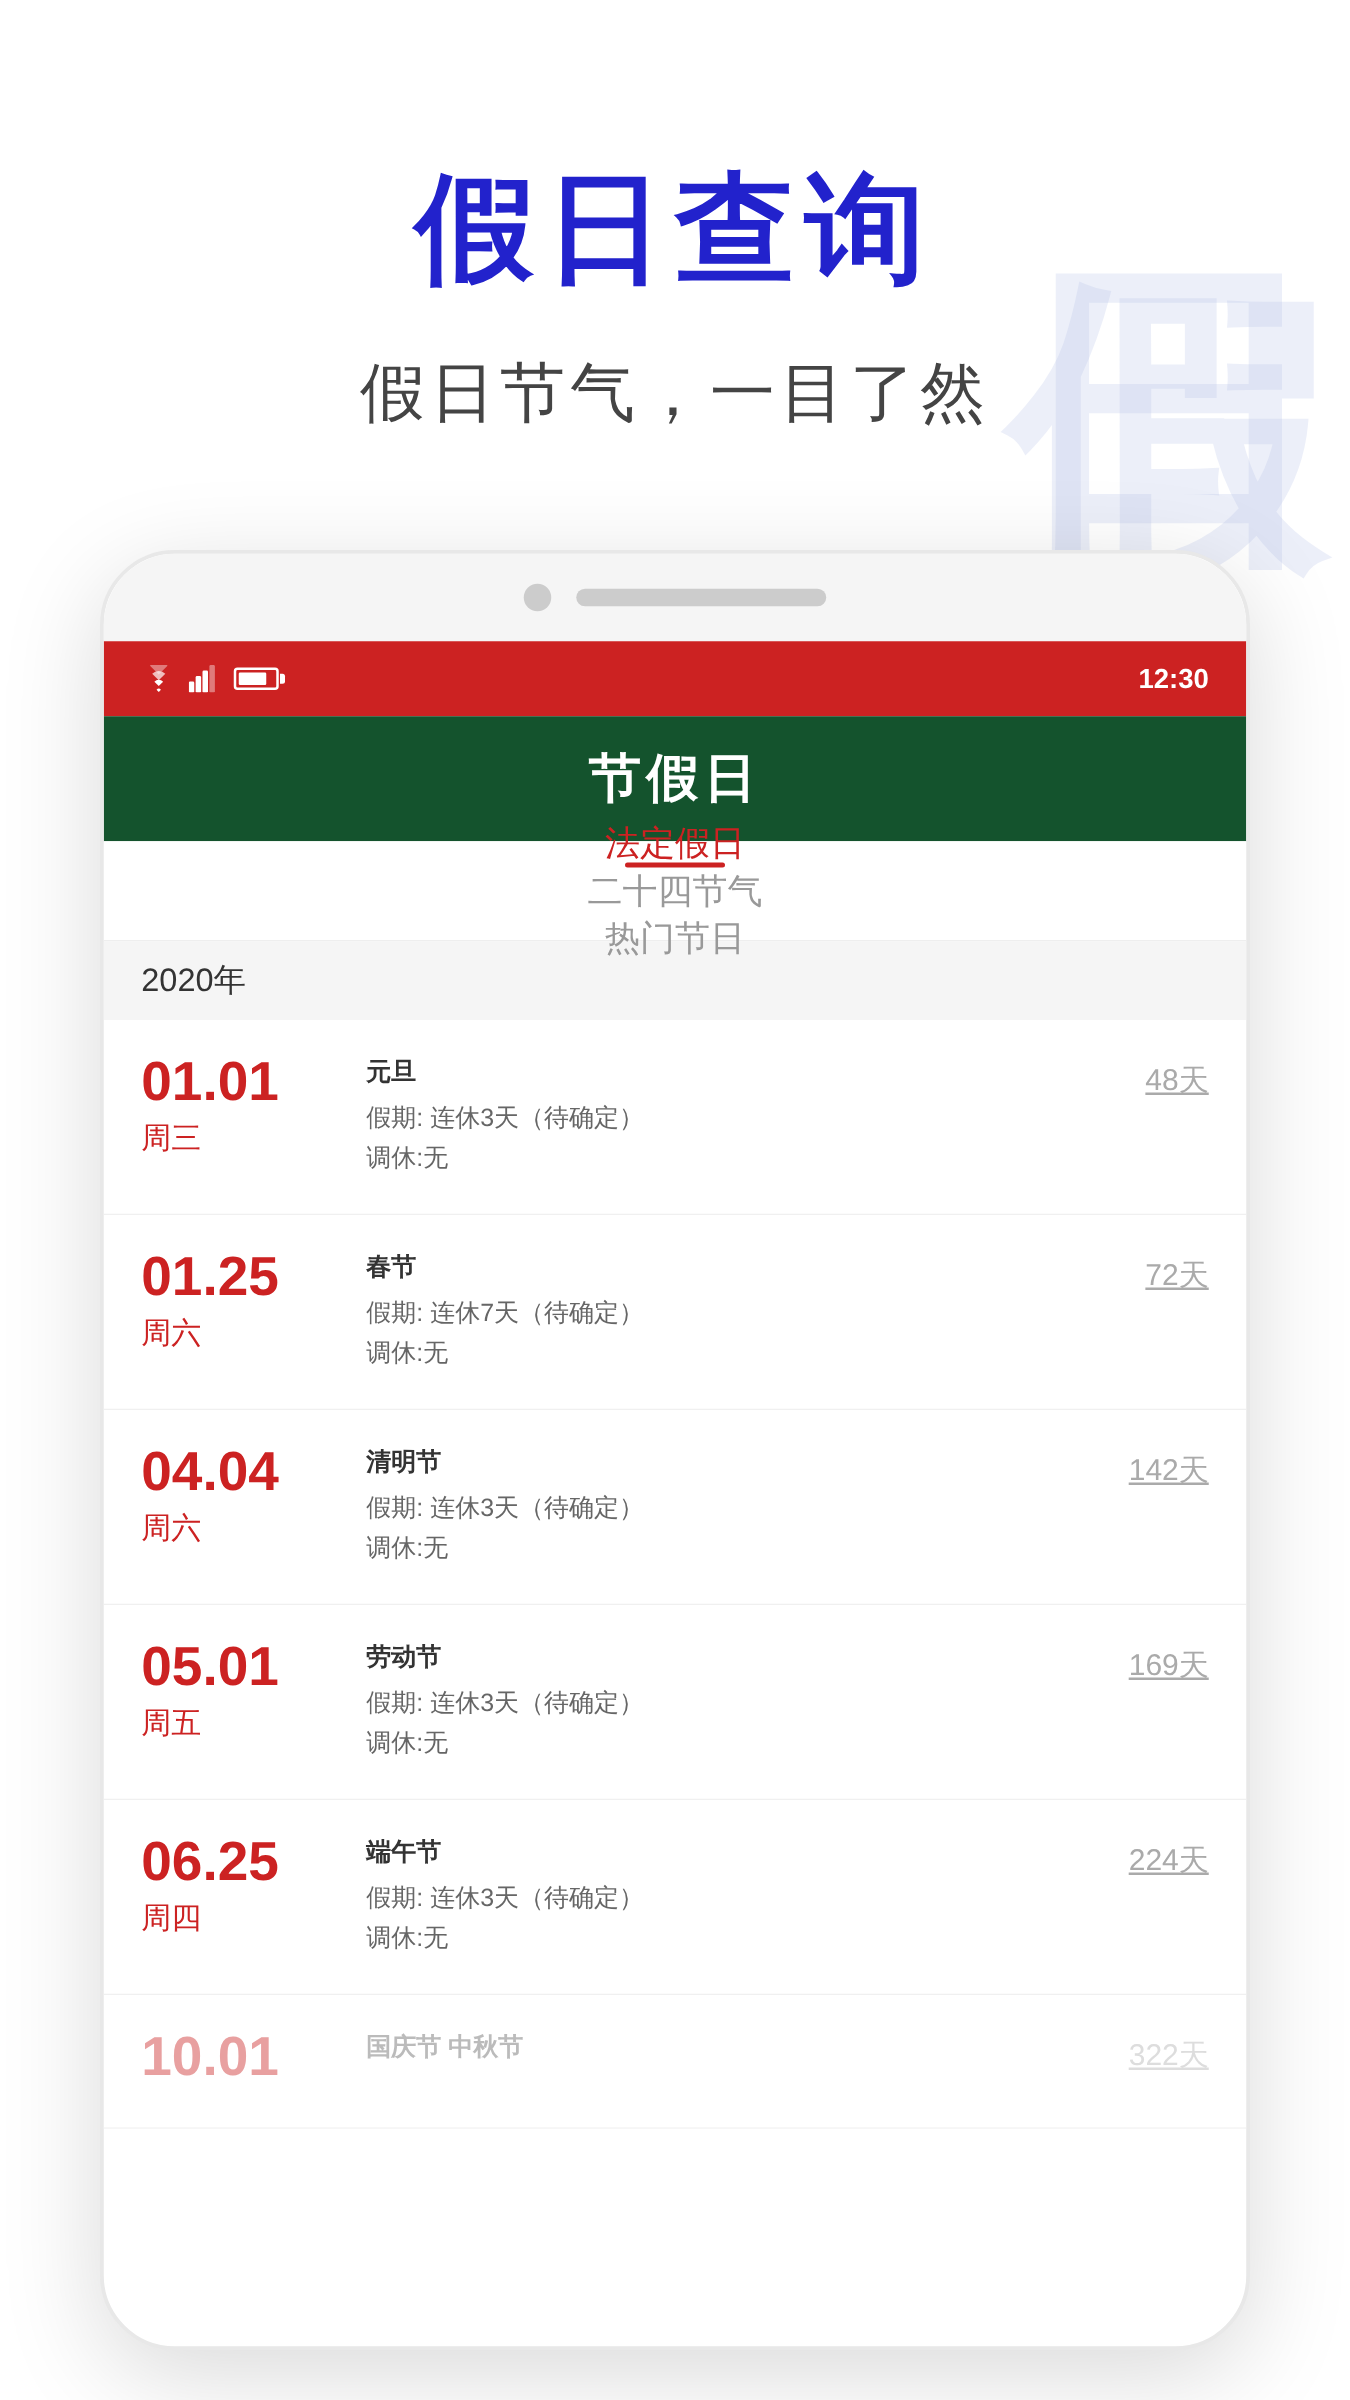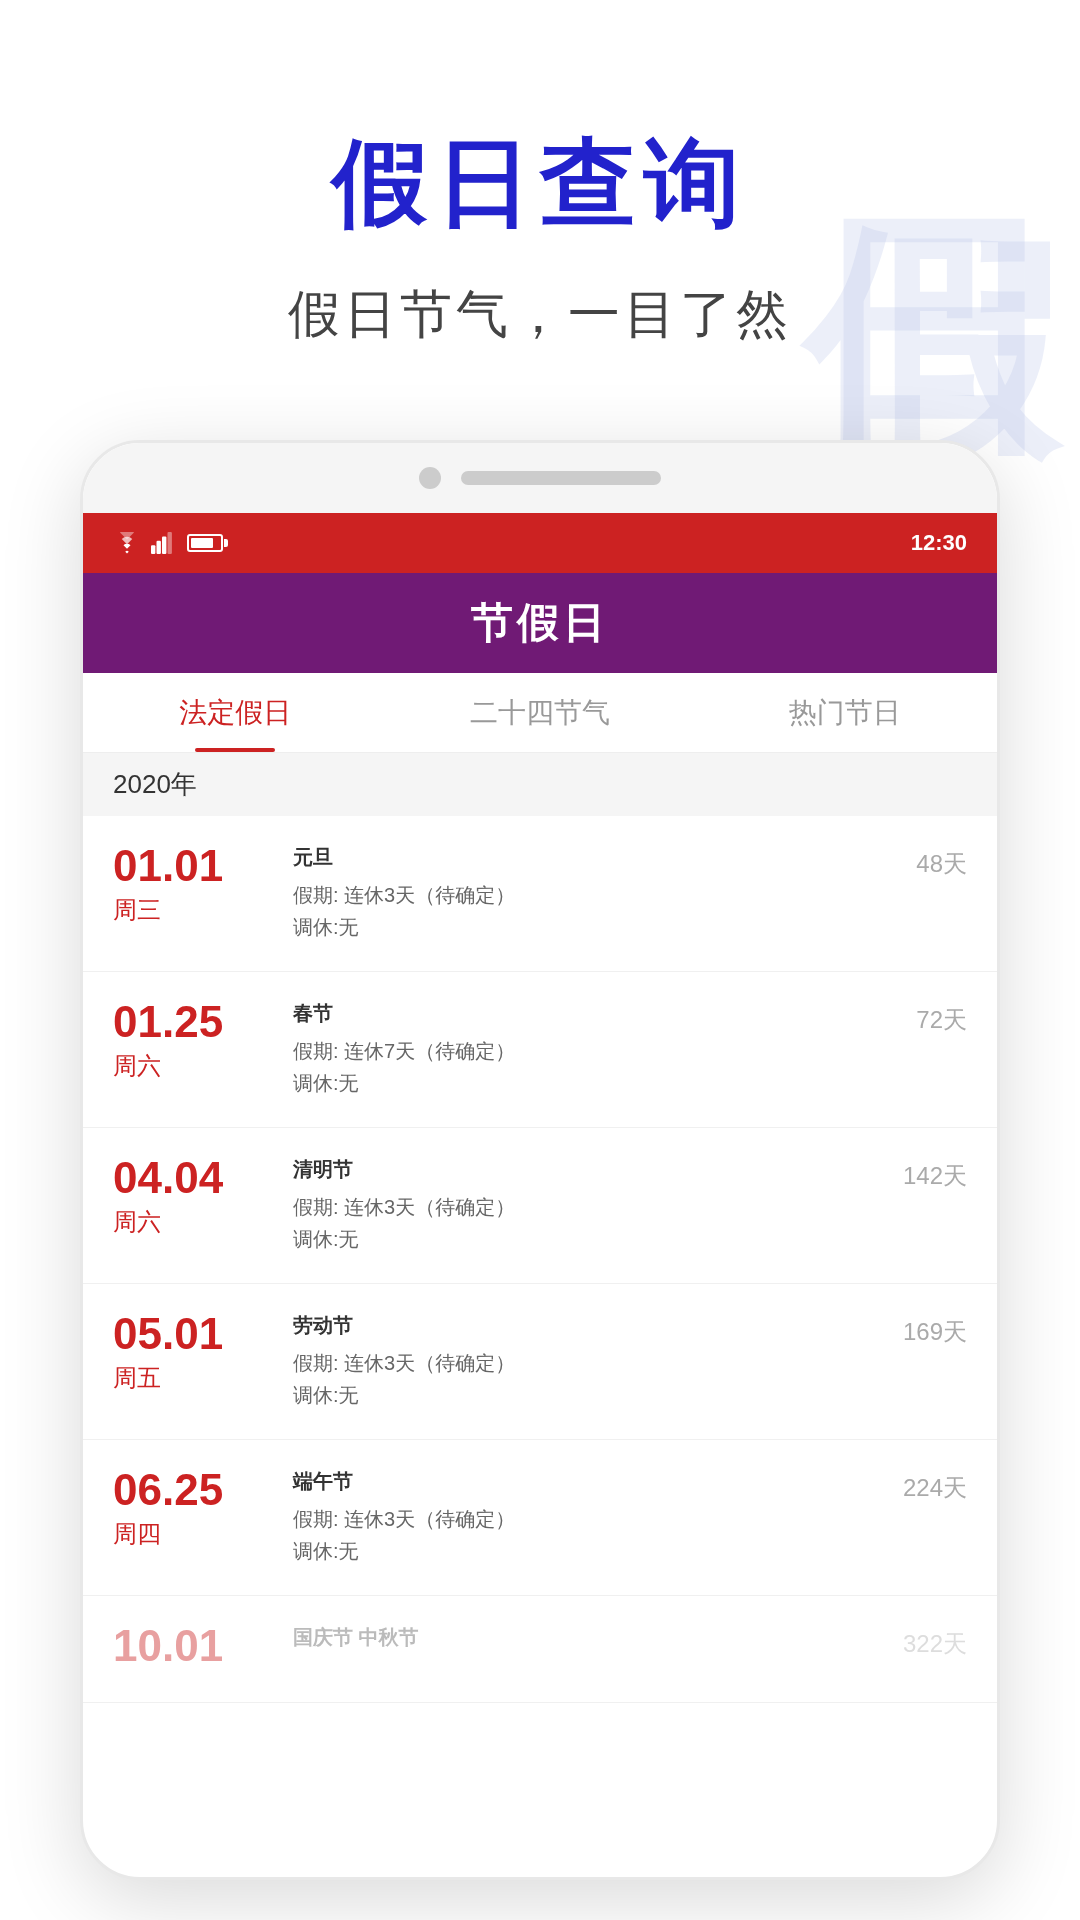--- a/index.html
+++ b/index.html
@@ -138,21 +138,21 @@
     }
     .status-time {
       color: white;
       font-size: 22px;
       font-weight: 600;
       margin-left: 6px;
     }
 
     
     .app-header {
-      background: #701a75;
+      background: #14532d;
       height: 100px;
       display: flex;
       align-items: center;
       justify-content: center;
     }
     .app-header-title {
       color: white;
       font-size: 42px;
       font-weight: 600;
       letter-spacing: 4px;
@@ -160,20 +160,21 @@
 
     
     .tabs {
       background: #ffffff;
       display: flex;
       align-items: center;
       justify-content: center;
       height: 80px;
       border-bottom: 1px solid #eeeeee;
       gap: 0;
+      flex-direction: column;
     }
     .tab {
       flex: 1;
       text-align: center;
       font-size: 28px;
       color: #999999;
       cursor: pointer;
       height: 100%;
       display: flex;
       align-items: center;
@@ -261,20 +262,21 @@
     }
     .holiday-detail.faded {
       color: #cccccc;
     }
 
     .holiday-days {
       font-size: 24px;
       color: #aaaaaa;
       flex-shrink: 0;
       padding-top: 4px;
+      text-decoration: underline;
     }
     .holiday-days.faded {
       color: #dddddd;
     }
   </style>
 </head>
 <body>
 
 <div class="watermark">假日</div>
 

